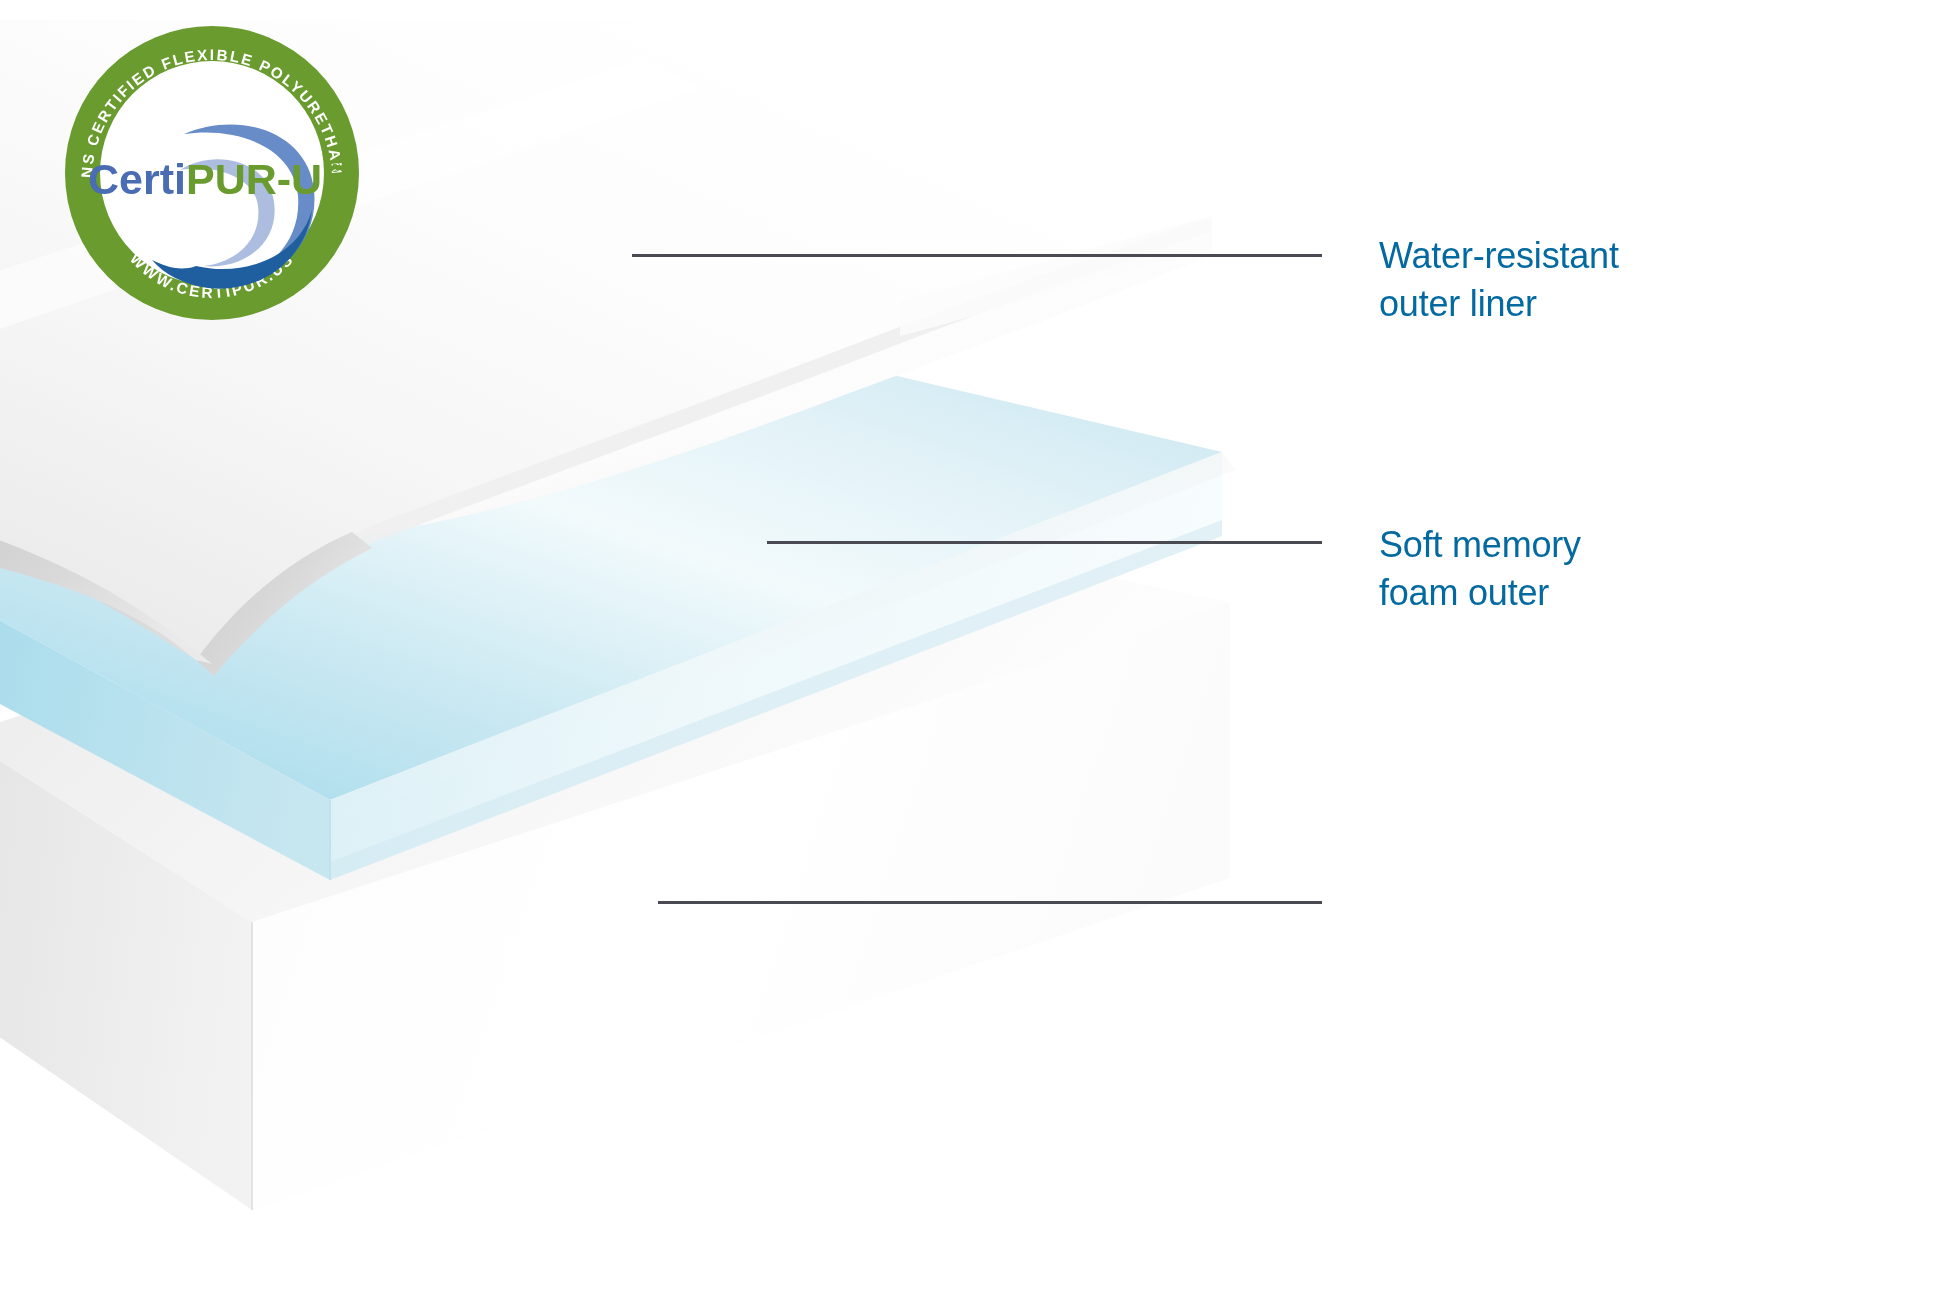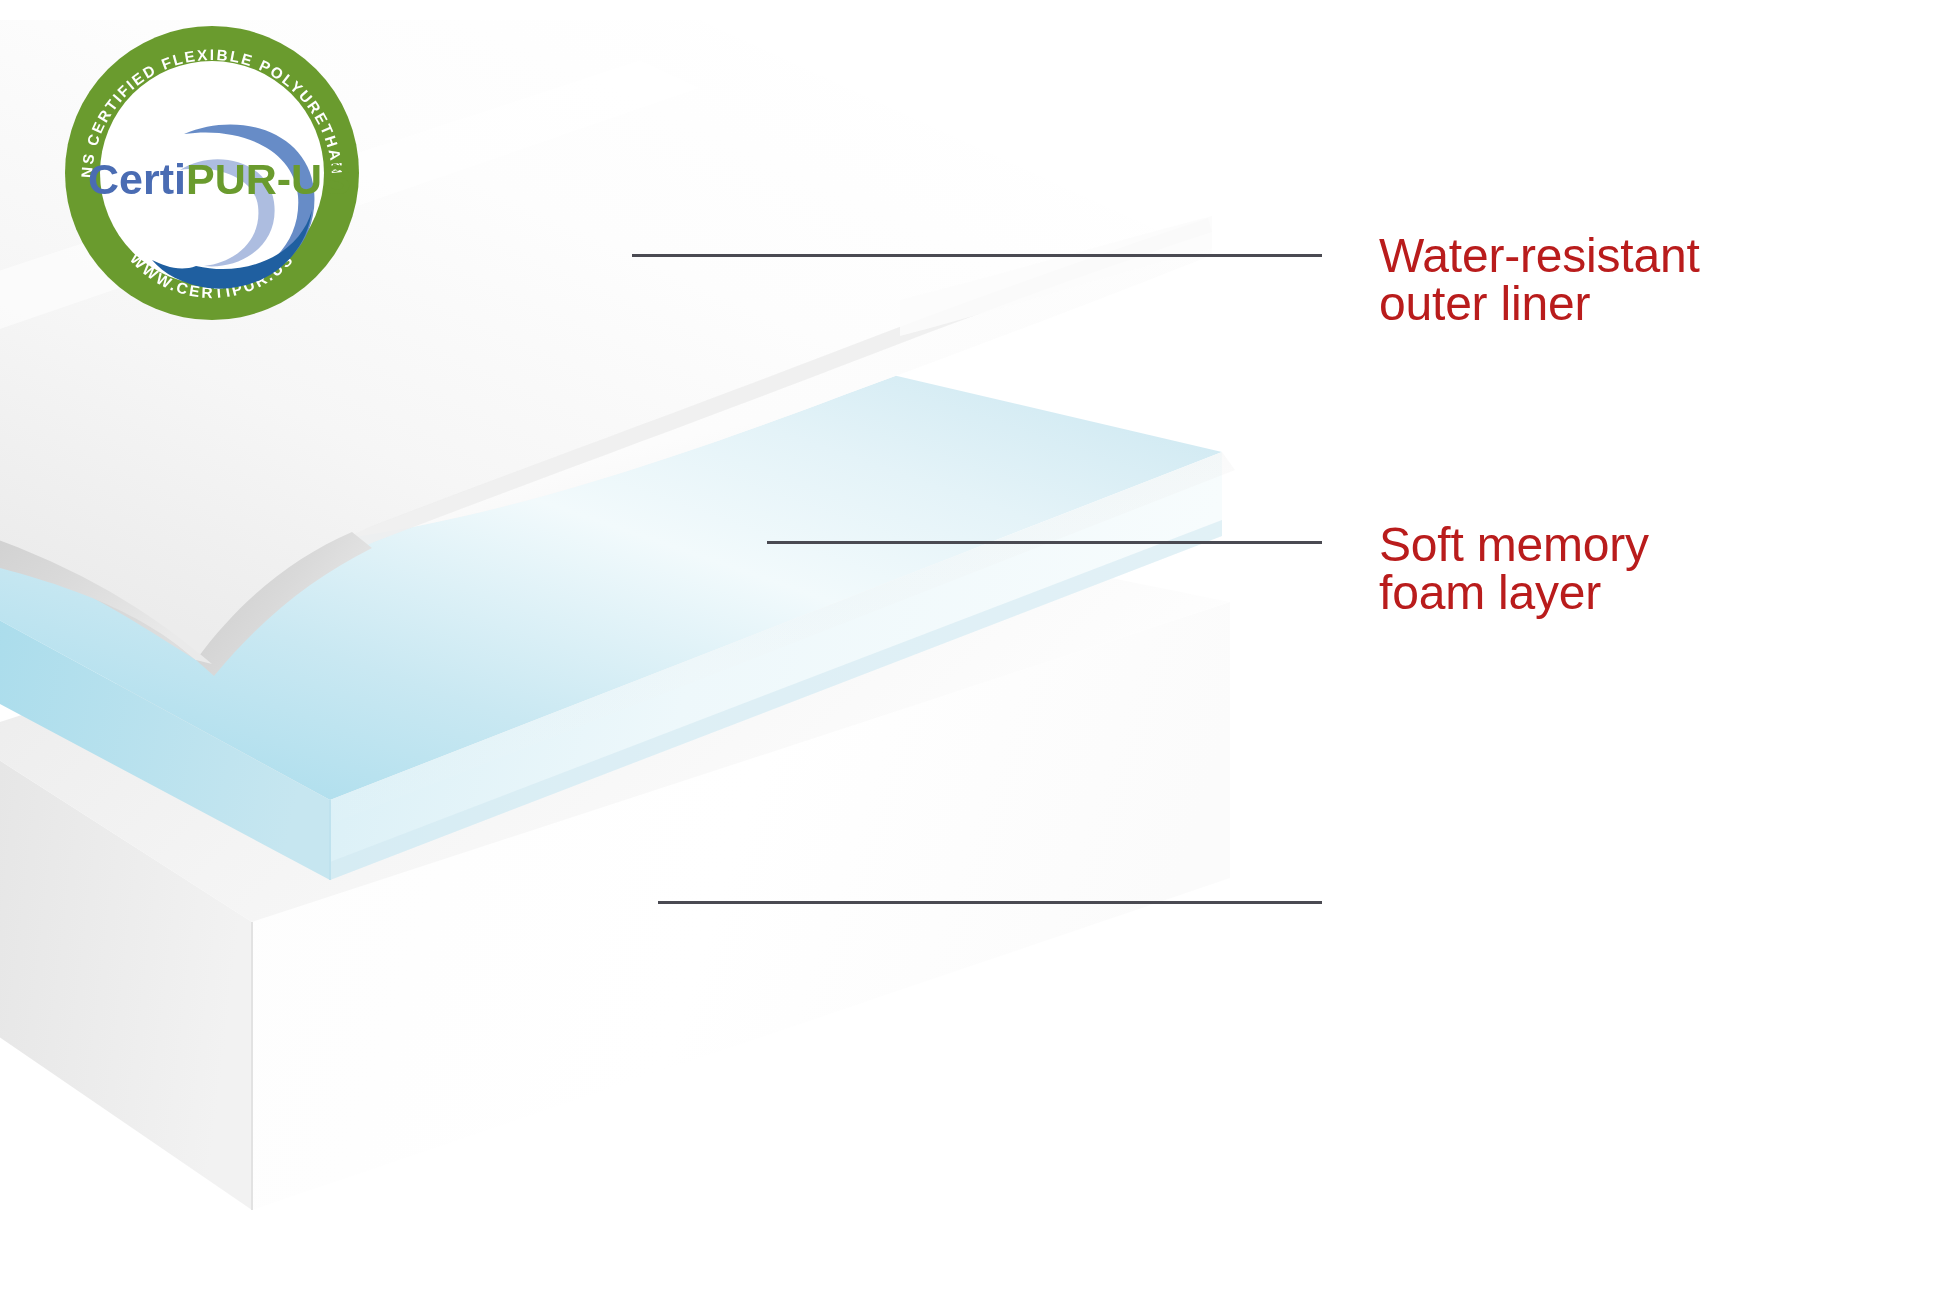--- a/index.html
+++ b/index.html
@@ -12,22 +12,22 @@
   #product-illustration{position:absolute;left:0;top:0;width:1450px;height:1298px;}
   #product-illustration svg{display:block;width:1450px;height:1298px;}
 
   
   #cert-badge{position:absolute;left:62px;top:22px;width:300px;height:302px;}
   #cert-badge svg{display:block;width:300px;height:302px;}
 
   
   .callout{position:absolute;}
   .callout-text{
-    color:#b91c1c;
-    font-size:48px;
+    color:#0369a1;
+    font-size:36px;
     line-height:48px;
     letter-spacing:-0.2px;
     white-space:pre-line;
     font-weight:400;
   }
   #callout-liner{left:1379px;top:232px;}
   #callout-memory{left:1379px;top:521px;}
   #callout-base{left:1379px;top:883px;}
 
   
@@ -228,17 +228,17 @@
   <div class="leader" id="leader-memory"></div>
   <div class="leader" id="leader-base"></div>
 
   <div class="callout" id="callout-liner">
     <div class="callout-text">Water-resistant
 outer liner</div>
   </div>
 
   <div class="callout" id="callout-memory">
     <div class="callout-text">Soft memory
-foam layer</div>
+foam outer</div>
   </div>
 
 
 </div>
 
 </body></html>

